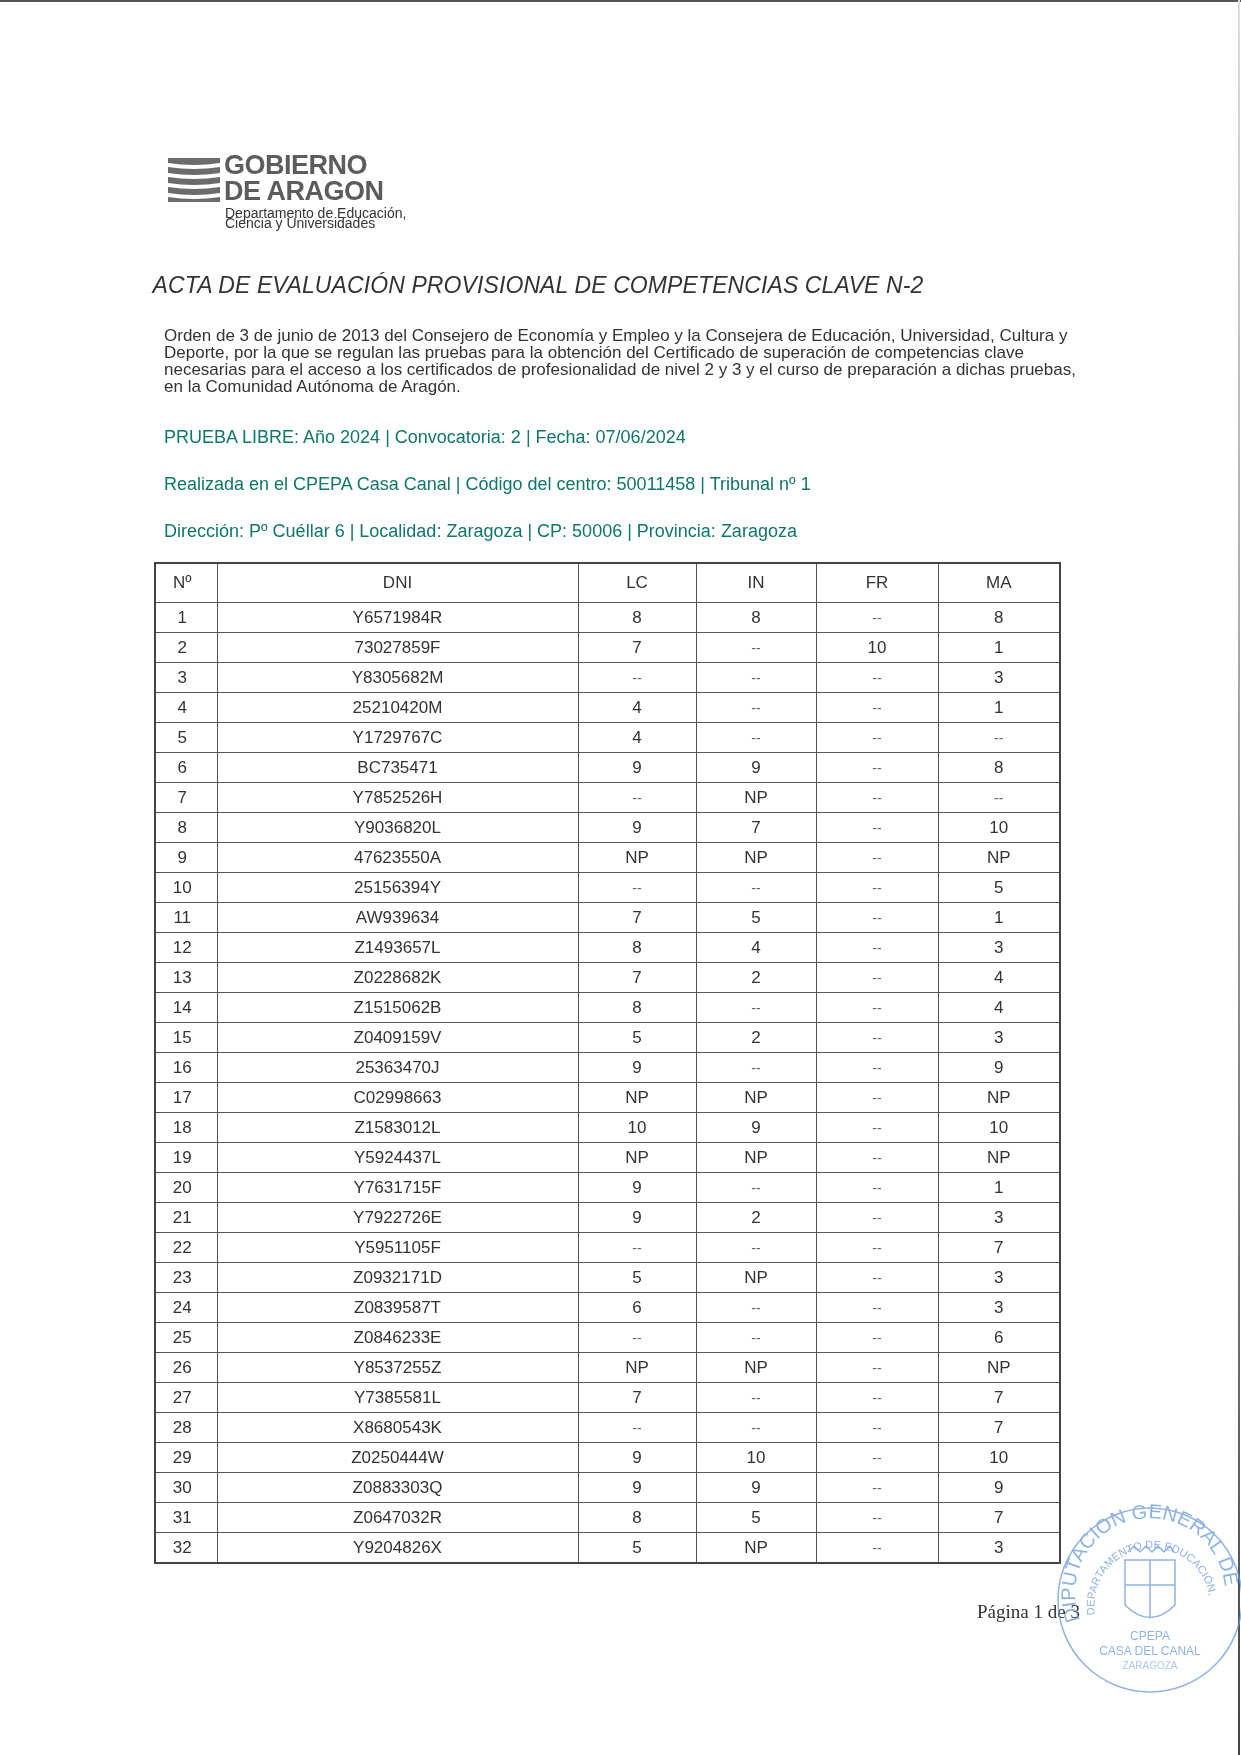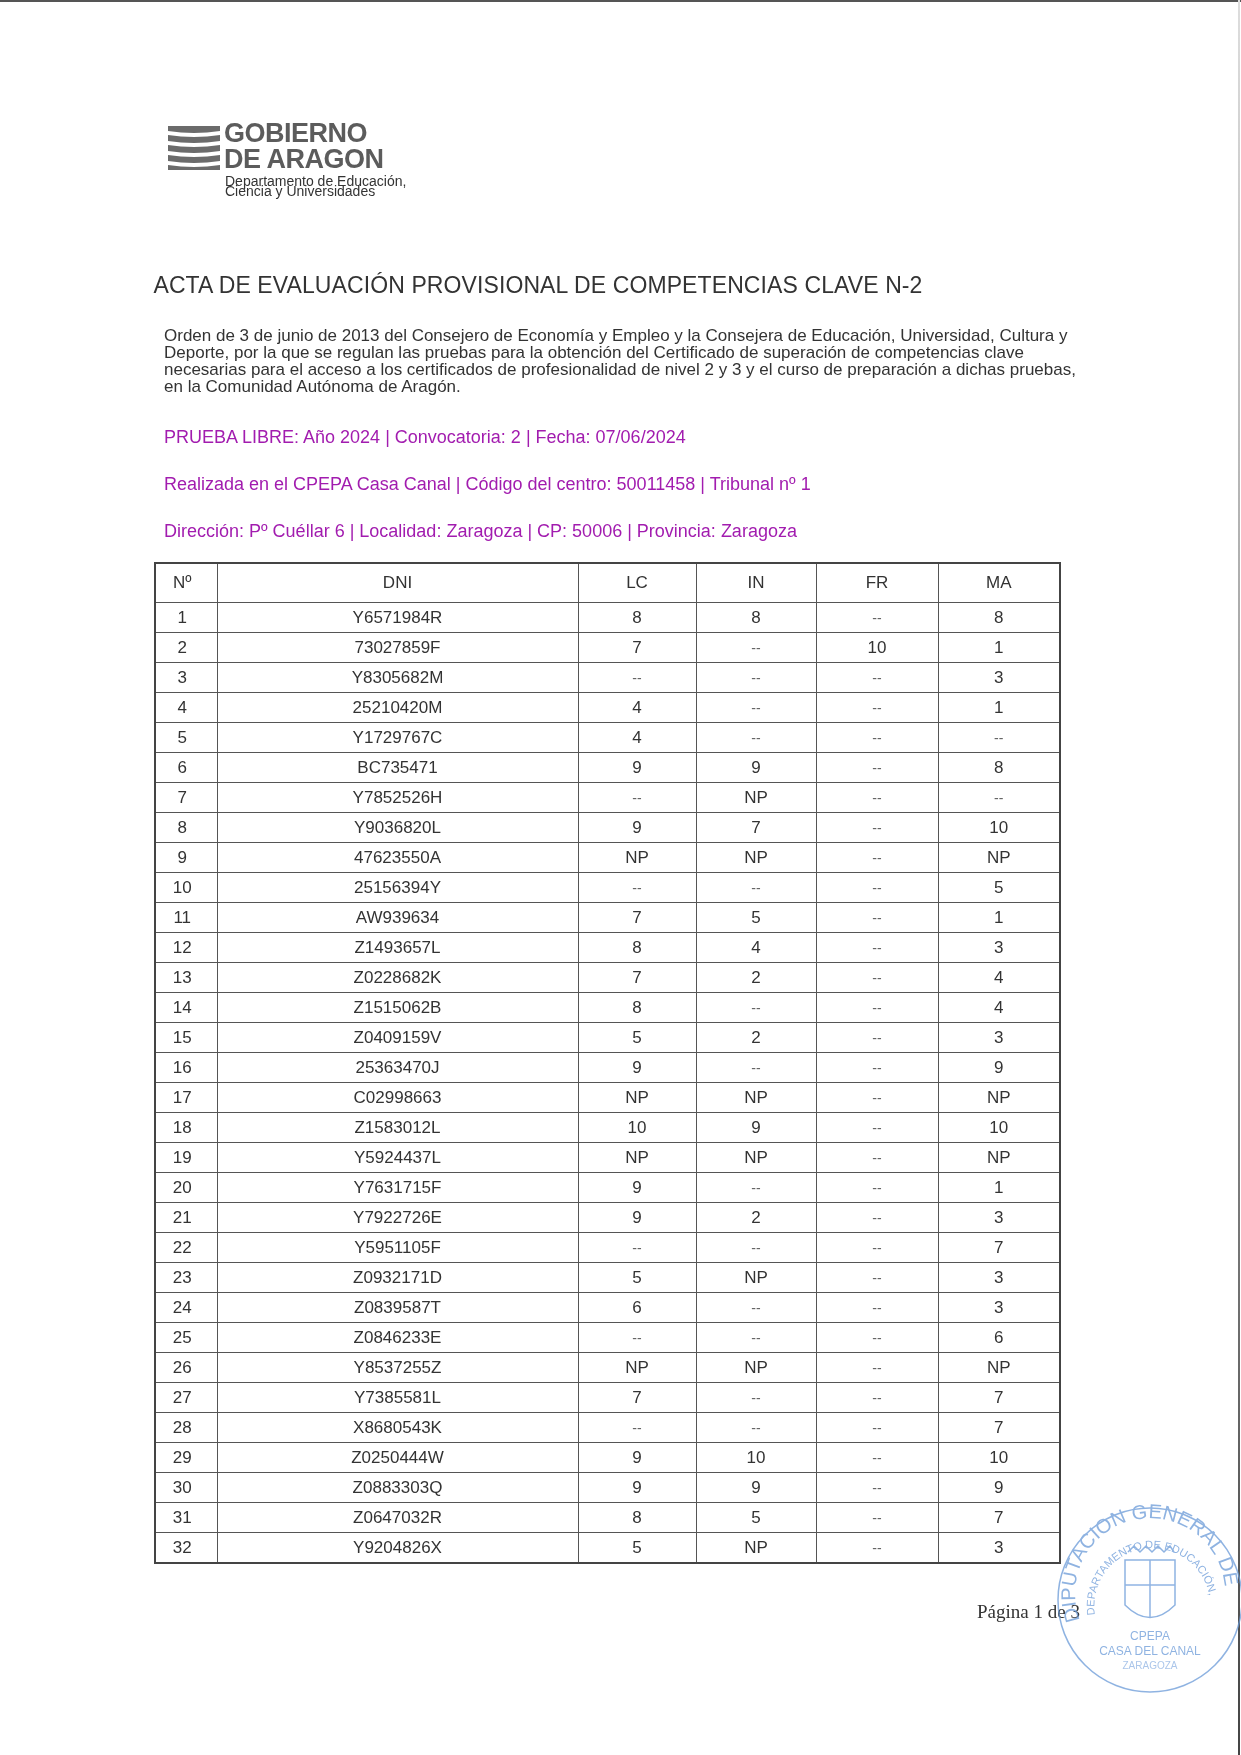--- a/index.html
+++ b/index.html
@@ -4,28 +4,28 @@
 <style>
   html, body { margin: 0; padding: 0; }
   body {
     width: 1241px; height: 1755px; position: relative; overflow: hidden;
     background: #ffffff; color: #222;
     font-family: "Liberation Sans", "DejaVu Sans", sans-serif;
   }
   .scan-top { position: absolute; left: 0; top: 0; width: 1241px; height: 2px; background: #555; }
   .scan-right { position: absolute; right: 1px; top: 0; width: 2px; height: 1755px; background: linear-gradient(#ddd, #888 60%, #444); }
 
-  .logo { position: absolute; left: 168px; top: 120px; width: 240px; height: 84px; }
+  .logo { position: absolute; left: 168px; top: 152px; width: 240px; height: 84px; }
   .logo-mark { position: absolute; left: 0; top: 4px; width: 52px; height: 48px; }
   .logo-title { position: absolute; left: 56px; top: 0; font-weight: bold; font-size: 27px; line-height: 26px; color: #5c5c5c; letter-spacing: -0.5px; }
   .logo-sub { position: absolute; left: 57px; top: 56px; font-size: 14px; line-height: 10px; color: #333; }
 
-  .title { position: absolute; left: 0; width: 1076px; top: 272px; text-align: center; font-size: 23px; color: #333; letter-spacing: 0.1px; }
+  .title { position: absolute; left: 0; width: 1076px; top: 272px; text-align: center; font-size: 23px; color: #333; letter-spacing: 0.1px; font-style: italic; }
   .intro { position: absolute; left: 164px; top: 327px; width: 930px; font-size: 17px; line-height: 17px; color: #333; }
-  .info-line { position: absolute; left: 164px; font-size: 18px; color: #a21caf; }
+  .info-line { position: absolute; left: 164px; font-size: 18px; color: #0f766e; }
   .info-1 { top: 427px; }
   .info-2 { top: 474px; }
   .info-3 { top: 521px; }
 
   table.grades {
     position: absolute; left: 154px; top: 562px; width: 905px;
     border-collapse: collapse; table-layout: fixed;
     border: 2px solid #444; font-size: 17px; color: #333;
   }
   table.grades th, table.grades td {

